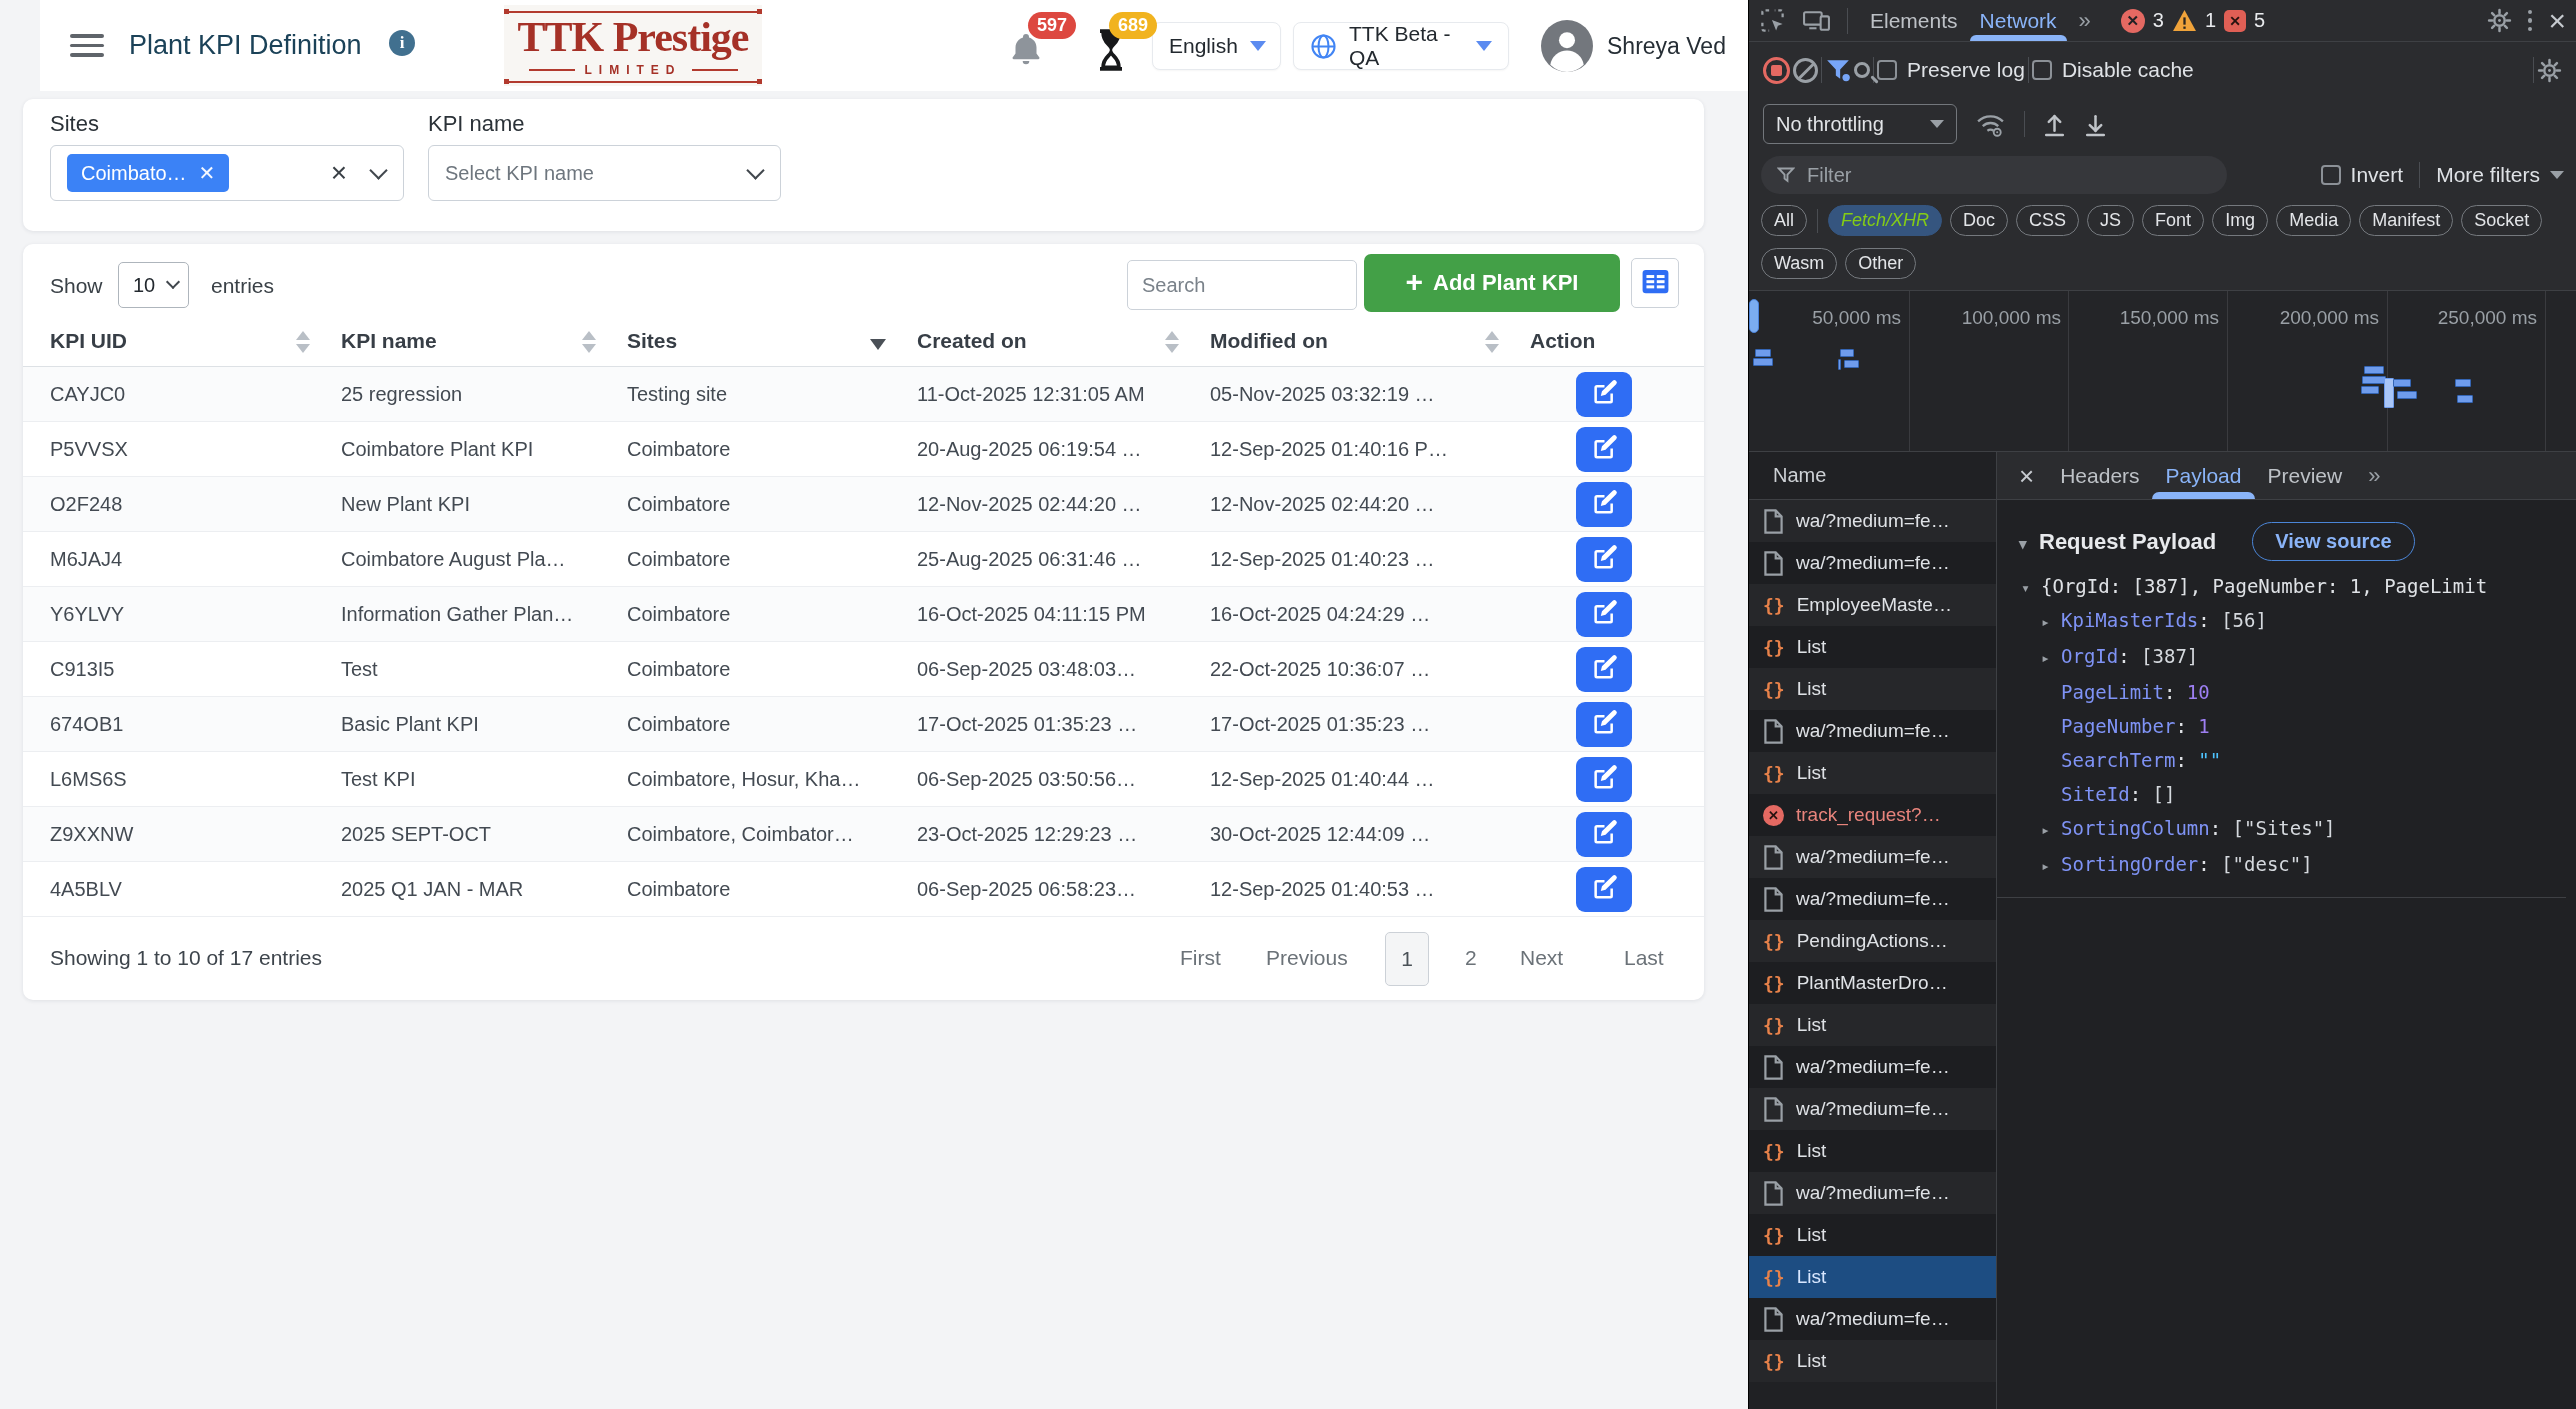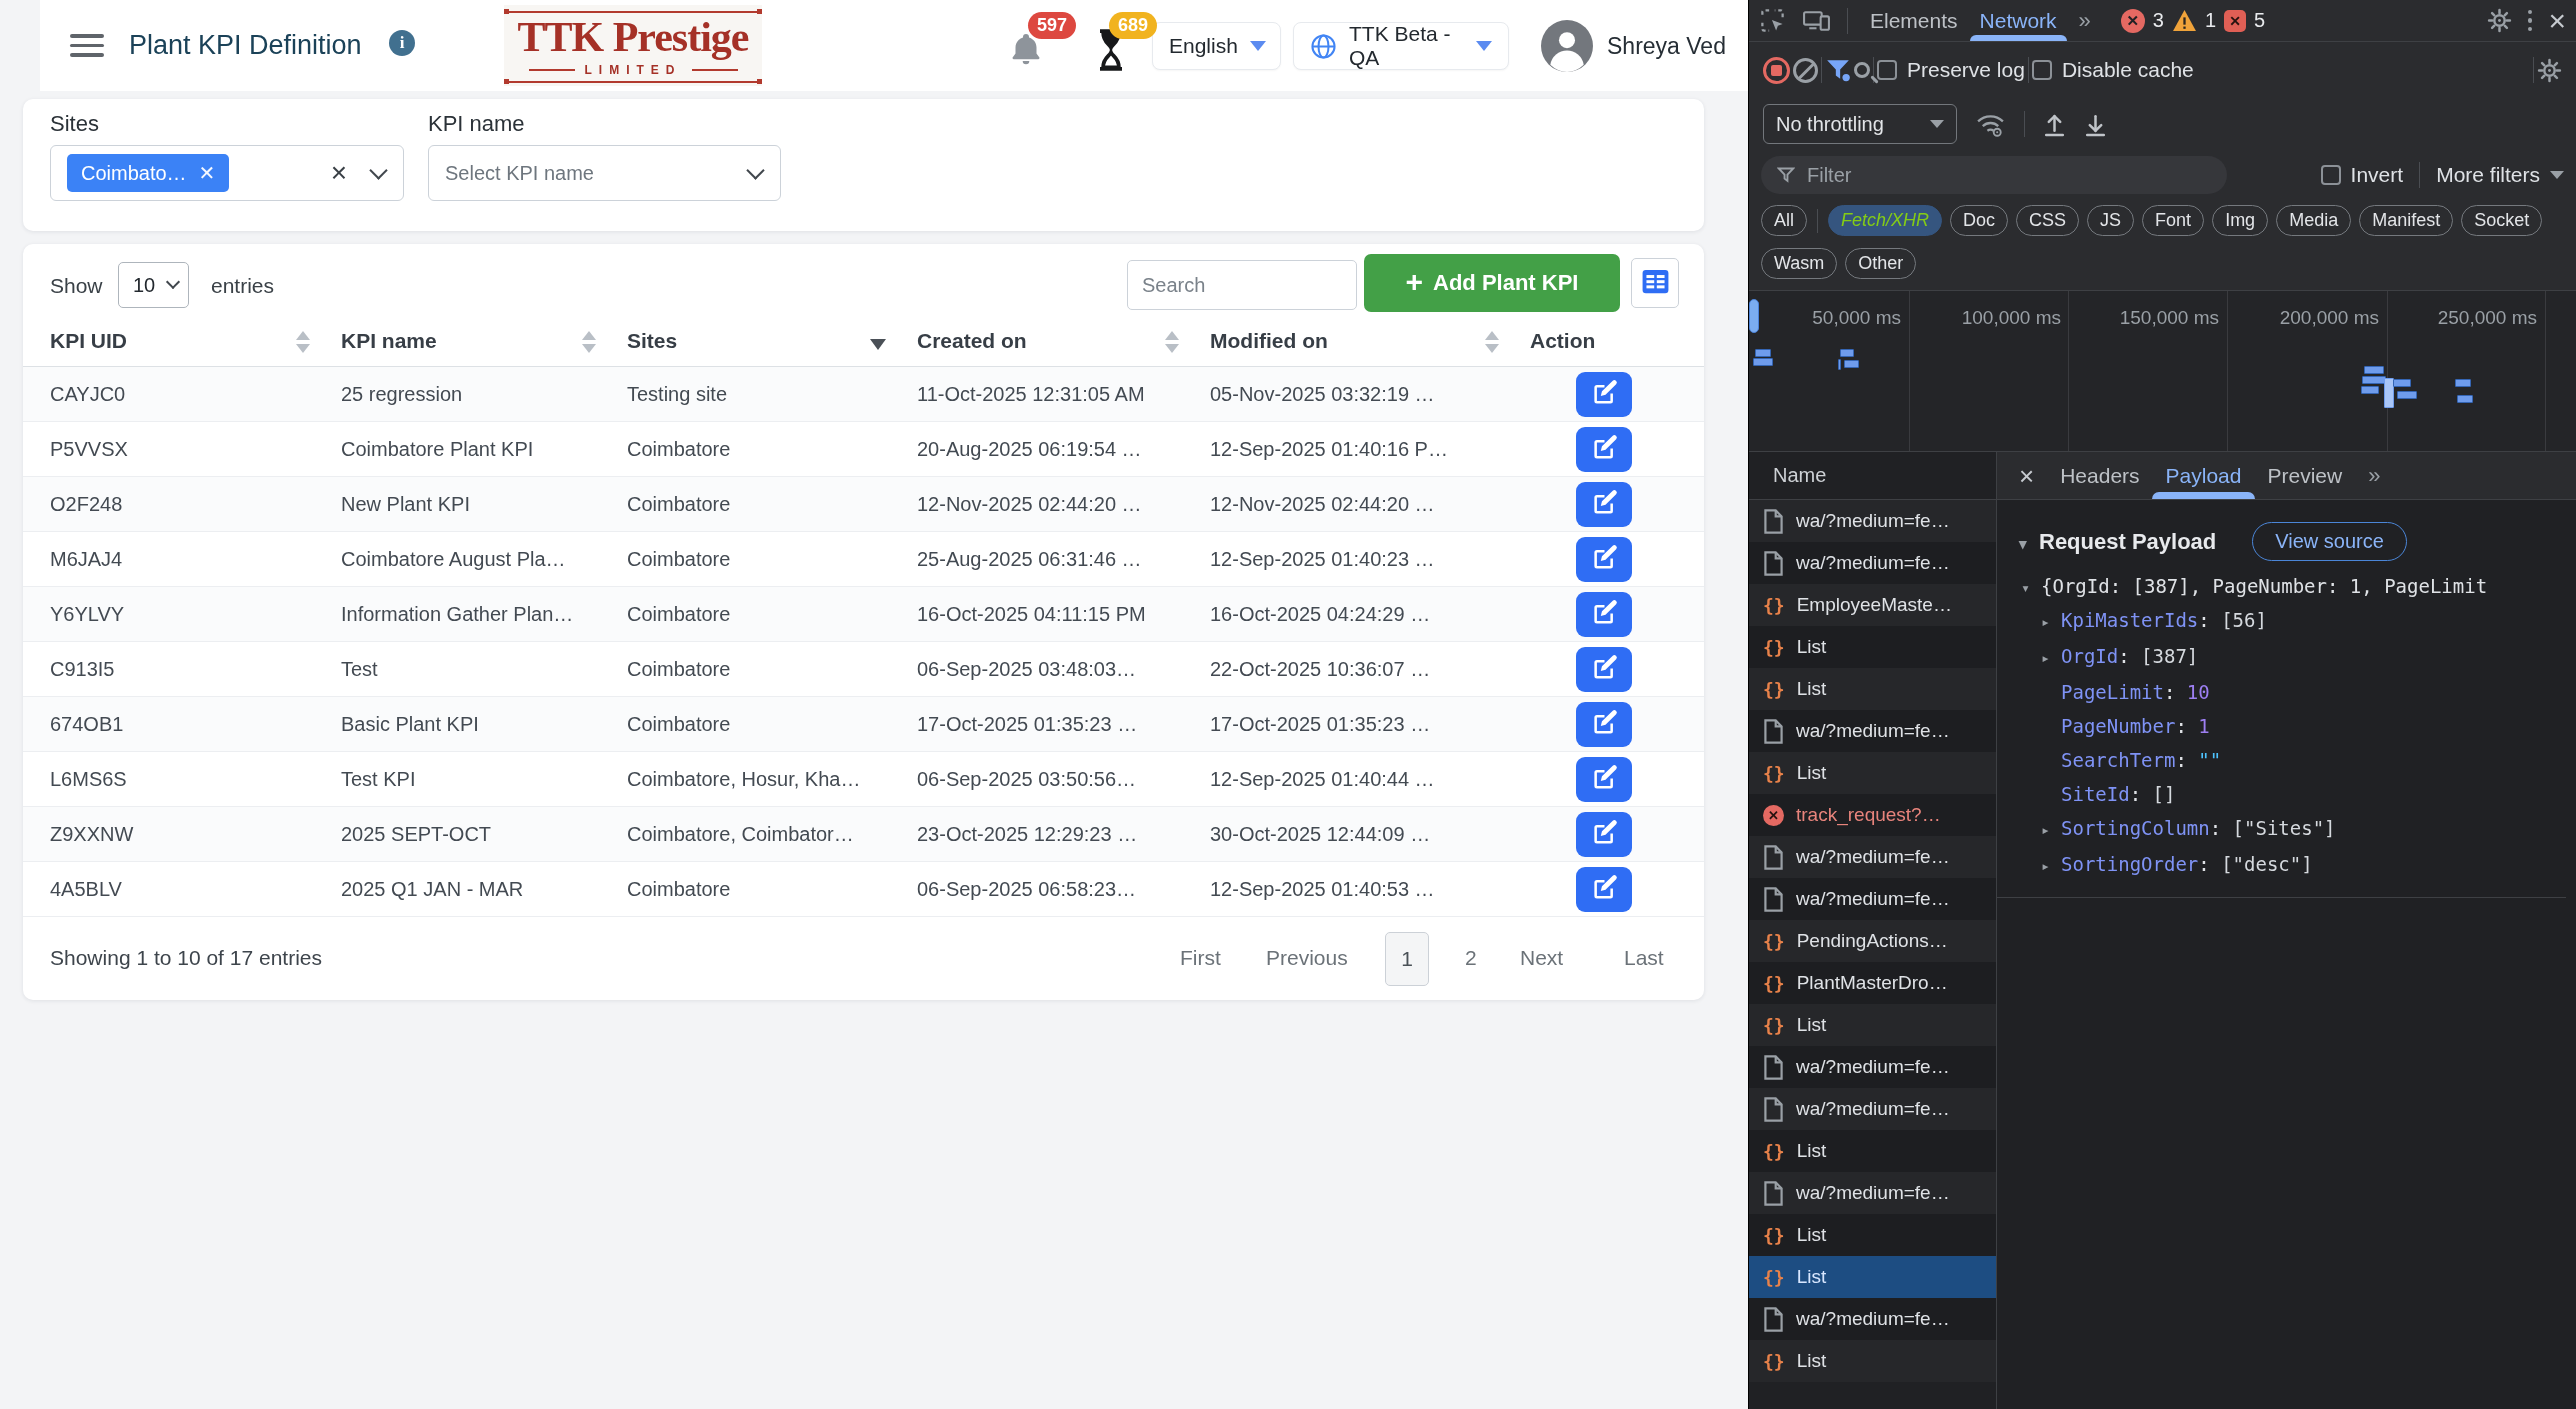--- a/index.html
+++ b/index.html
@@ -163,21 +163,21 @@
   .panel-col { flex:1; display:flex; flex-direction:column; background:#202124; overflow:hidden; }
   .panel-tabs { display:flex; align-items:center; gap:26px; height:48px; background:#2b2c2f;
                 border-bottom:1px solid #3e4044; padding:0 22px; }
   .ptab { position:relative; font-size:21px; color:#bdc1c6; height:100%; display:flex; align-items:center; cursor:pointer; }
   .ptab.active { color:#8ab4f8; }
   .ptab.active::after { content:""; position:absolute; left:-14px; right:-14px; bottom:0; height:7px;
                         background:#8ab4f8; border-radius:8px 8px 0 0; }
   .payload-head { display:flex; align-items:center; gap:36px; padding:22px 0 8px 22px; }
   .ph-title { font-size:22px; font-weight:700; color:#e8eaed; }
   .view-src { border:1.5px solid #4b86d8; border-radius:20px; color:#8ab4f8; font-size:20px;
-              padding:7px 22px; background:transparent; cursor:pointer; font-family:inherit; }
+              padding:7px 22px; background:transparent; cursor:pointer; font-family:inherit;font-weight:bold; }
   .tree-arrow { color:#9aa0a6; font-size:15px; width:20px; display:inline-block; }
   .pl-summary { font-family:"DejaVu Sans Mono",monospace; font-size:19px; color:#dfe2e6; white-space:nowrap;
                 overflow:hidden; padding-left:24px; margin-top:6px; }
   .pl-list { padding:6px 0 14px 44px; border-bottom:1px solid #3e4044; margin-right:10px; }
   .pl-line { font-family:"DejaVu Sans Mono",monospace; font-size:19px; line-height:34px; white-space:nowrap; }
   .pl-key { color:#7f93f5; }
   .pl-colon { color:#dfe2e6; }
   .v-plain { color:#d5d9de; }
   .v-number { color:#9d7ff2; }
   .v-string { color:#4dc4ff; }

